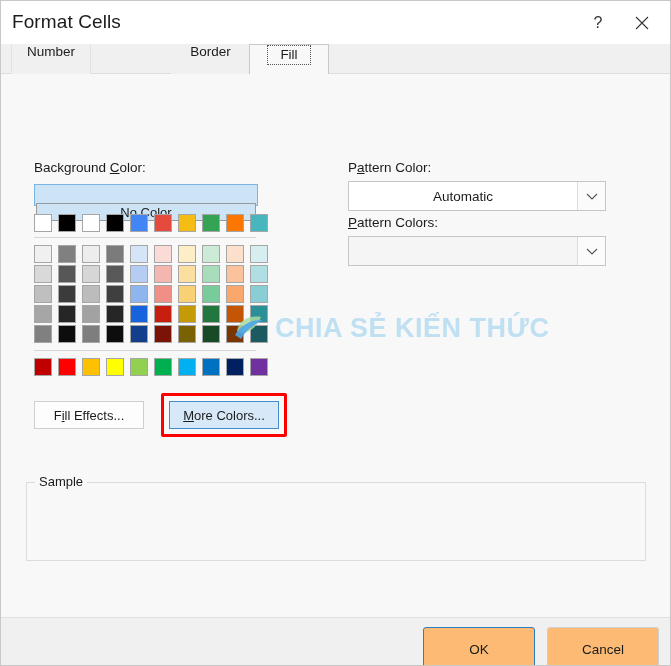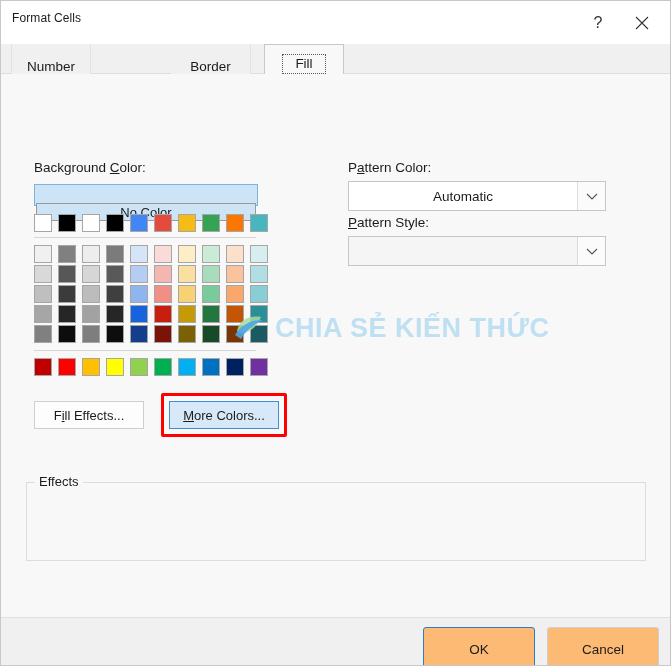--- a/index.html
+++ b/index.html
@@ -24,21 +24,21 @@
     position: absolute;
     left: 0; top: 0;
     width: 671px; height: 43px;
     background: #ffffff;
     display: flex;
     align-items: center;
   }
   .title-text {
     position: absolute;
     left: 11px; top: 10px;
-    font-size: 12px;
+    font-size: 19px;
     color: #1b1b1b;
     letter-spacing: 0.1px;
   }
   .title-btn {
     position: absolute;
     top: 0;
     width: 40px; height: 43px;
     display: flex; align-items: center; justify-content: center;
     font-size: 16px;
     color: #333;
@@ -53,21 +53,21 @@
     position: absolute;
     left: 0; top: 43px;
     width: 671px; height: 30px;
     background: #f0f0f0;
     border-bottom: 1px solid #dedede;
   }
   .tab {
     position: absolute;
     top: 0;
     height: 30px;
-    display: flex; align-items: flex-end; justify-content: center;
+    display: flex; align-items: flex-start; justify-content: center;
     font-size: 13.5px;
     color: #1b1b1b;
     background: #f0f0f0;
     border-right: 1px solid #e2e2e2;
     cursor: default;
   }
   .tab.first { border-left: 1px solid #e2e2e2; }
   .tab.active {
     background: #f8f8f8;
     border: 1px solid #c9c9c9;
@@ -276,21 +276,21 @@
     </div>
   </div>
 
   <div class="tabstrip">
     <div class="tab first" style="left:10px;width:80px;">
       <span>Number</span>
     </div>
     <div class="tab" style="left:170px;width:80px;">
       <span>Border</span>
     </div>
-    <div class="tab active" style="left:263px;width:80px;">
+    <div class="tab active" style="left:248px;width:80px;">
       <span class="tab-focus">Fill</span>
     </div>
   </div>
 
   <div class="panel">
 
     <div class="lbl" style="left:33px; top:86px;">
       <span>Background </span><u>C</u><span>olor:</span>
     </div>
 
@@ -404,34 +404,34 @@
     <div class="combo pattern-color-combo">
       <div class="combo-value">Automatic</div>
       <div class="combo-arrow">
         <svg width="12" height="9" viewBox="0 0 12 9">
             <path d="M1 2 L6 7 L11 2" stroke="#5a5a5a" stroke-width="1.2" fill="none"></path>
           </svg>
       </div>
     </div>
 
     <div class="lbl" style="left:347px; top:141px;">
-      <u>P</u><span>attern Style:</span>
+      <u>P</u><span>attern Colors:</span>
     </div>
     <div class="combo pattern-style-combo">
       <div class="combo-value"></div>
       <div class="combo-arrow">
         <svg width="12" height="9" viewBox="0 0 12 9">
             <path d="M1 2 L6 7 L11 2" stroke="#5a5a5a" stroke-width="1.2" fill="none"></path>
           </svg>
       </div>
     </div>
   </div>
 
   <div class="sample-group"></div>
-  <div class="sample-legend">Effects</div>
+  <div class="sample-legend">Sample</div>
 
 
   <div class="footer">
     <div class="footer-btn ok-btn">OK</div>
     <div class="footer-btn cancel-btn">Cancel</div>
   </div>
 
   <div class="watermark">
     <span class="wm-logo">
       <svg width="34" height="34" viewBox="0 0 34 34">

